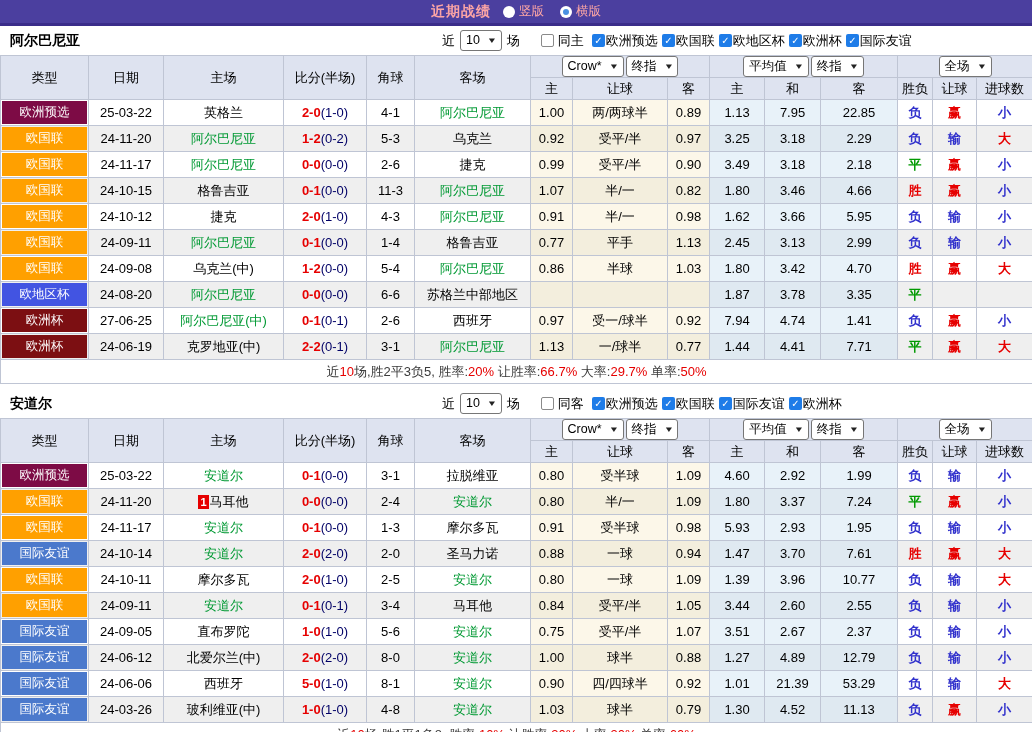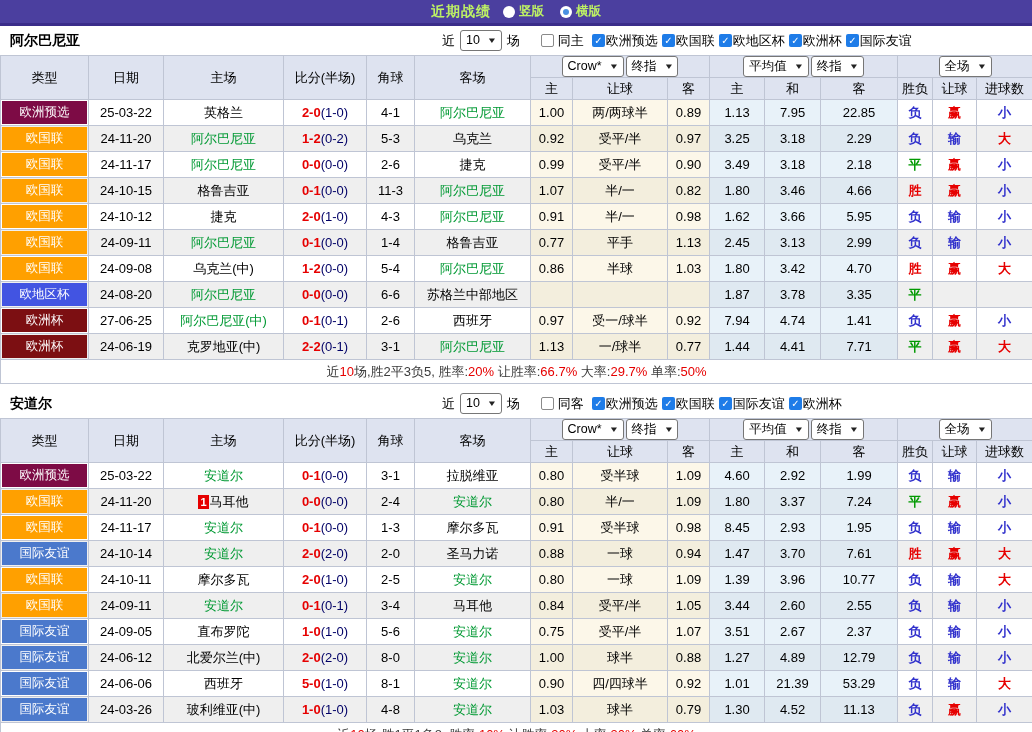--- a/index.html
+++ b/index.html
@@ -1,22 +1,22 @@
 <!DOCTYPE html>
 <html><head>
 <meta charset="utf-8">
 <style>
   html,body { margin:0; padding:0; background:#fff; }
   body { width:1032px; font-family:"Liberation Sans","DejaVu Sans",sans-serif; color:#000; }
 
   
   .titlebar { height:23px; background:#4b3f9f; border-bottom:3px solid #3a2d8a;
-    display:flex; align-items:center; justify-content:center; gap:12px; color:#bef264; }
+    display:flex; align-items:center; justify-content:center; gap:12px; color:#fca5a5; }
   .titlebar .title { font-weight:bold; font-size:14px; letter-spacing:1px; }
-  .radio-group { display:flex; align-items:center; gap:16px; font-size:12.5px;font-weight:bold; }
+  .radio-group { display:flex; align-items:center; gap:16px; font-size:12.5px; }
   .radio-opt { display:inline-flex; align-items:center; gap:4px; cursor:default; }
   .radio { width:12px; height:12px; border-radius:50%; background:#fff; display:inline-flex;
     align-items:center; justify-content:center; }
   .radio.checked::after { content:''; width:6px; height:6px; border-radius:50%; background:#4a90e2; }
 
   
   .section-bar { height:29px; display:flex; align-items:center; font-size:13px; background:#fff; }
   .team-heading { width:432px; padding-left:10px; font-weight:bold; font-size:14px; }
   .filter { display:flex; align-items:center; }
   .filter > span { white-space:nowrap; }
@@ -502,21 +502,21 @@
           <span class="type-badge" style="background: rgb(255, 160, 0);">欧国联</span>
         </td>
         <td class="c-date">24-11-17</td>
         <td class="c-team"><span class="green">安道尔</span></td>
         <td class="c-score"><span class="ft">0-1</span><span class="ht">(0-0)</span></td>
         <td class="c-corner">1-3</td>
         <td class="c-team"><span>摩尔多瓦</span></td>
         <td class="c-odds">0.91</td>
         <td class="c-odds">受半球</td>
         <td class="c-odds">0.98</td>
-        <td class="c-avg">8.45</td>
+        <td class="c-avg">5.93</td>
         <td class="c-avg">2.93</td>
         <td class="c-avg">1.95</td>
         <td class="c-res" style="color: rgb(48, 48, 204);">负</td>
         <td class="c-res" style="color: rgb(48, 48, 204);">输</td>
         <td class="c-res" style="color: rgb(48, 48, 204);">小</td>
       </tr>
       <tr>
         <td class="c-type">
           <span class="type-badge" style="background: rgb(75, 121, 204);">国际友谊</span>
         </td>

